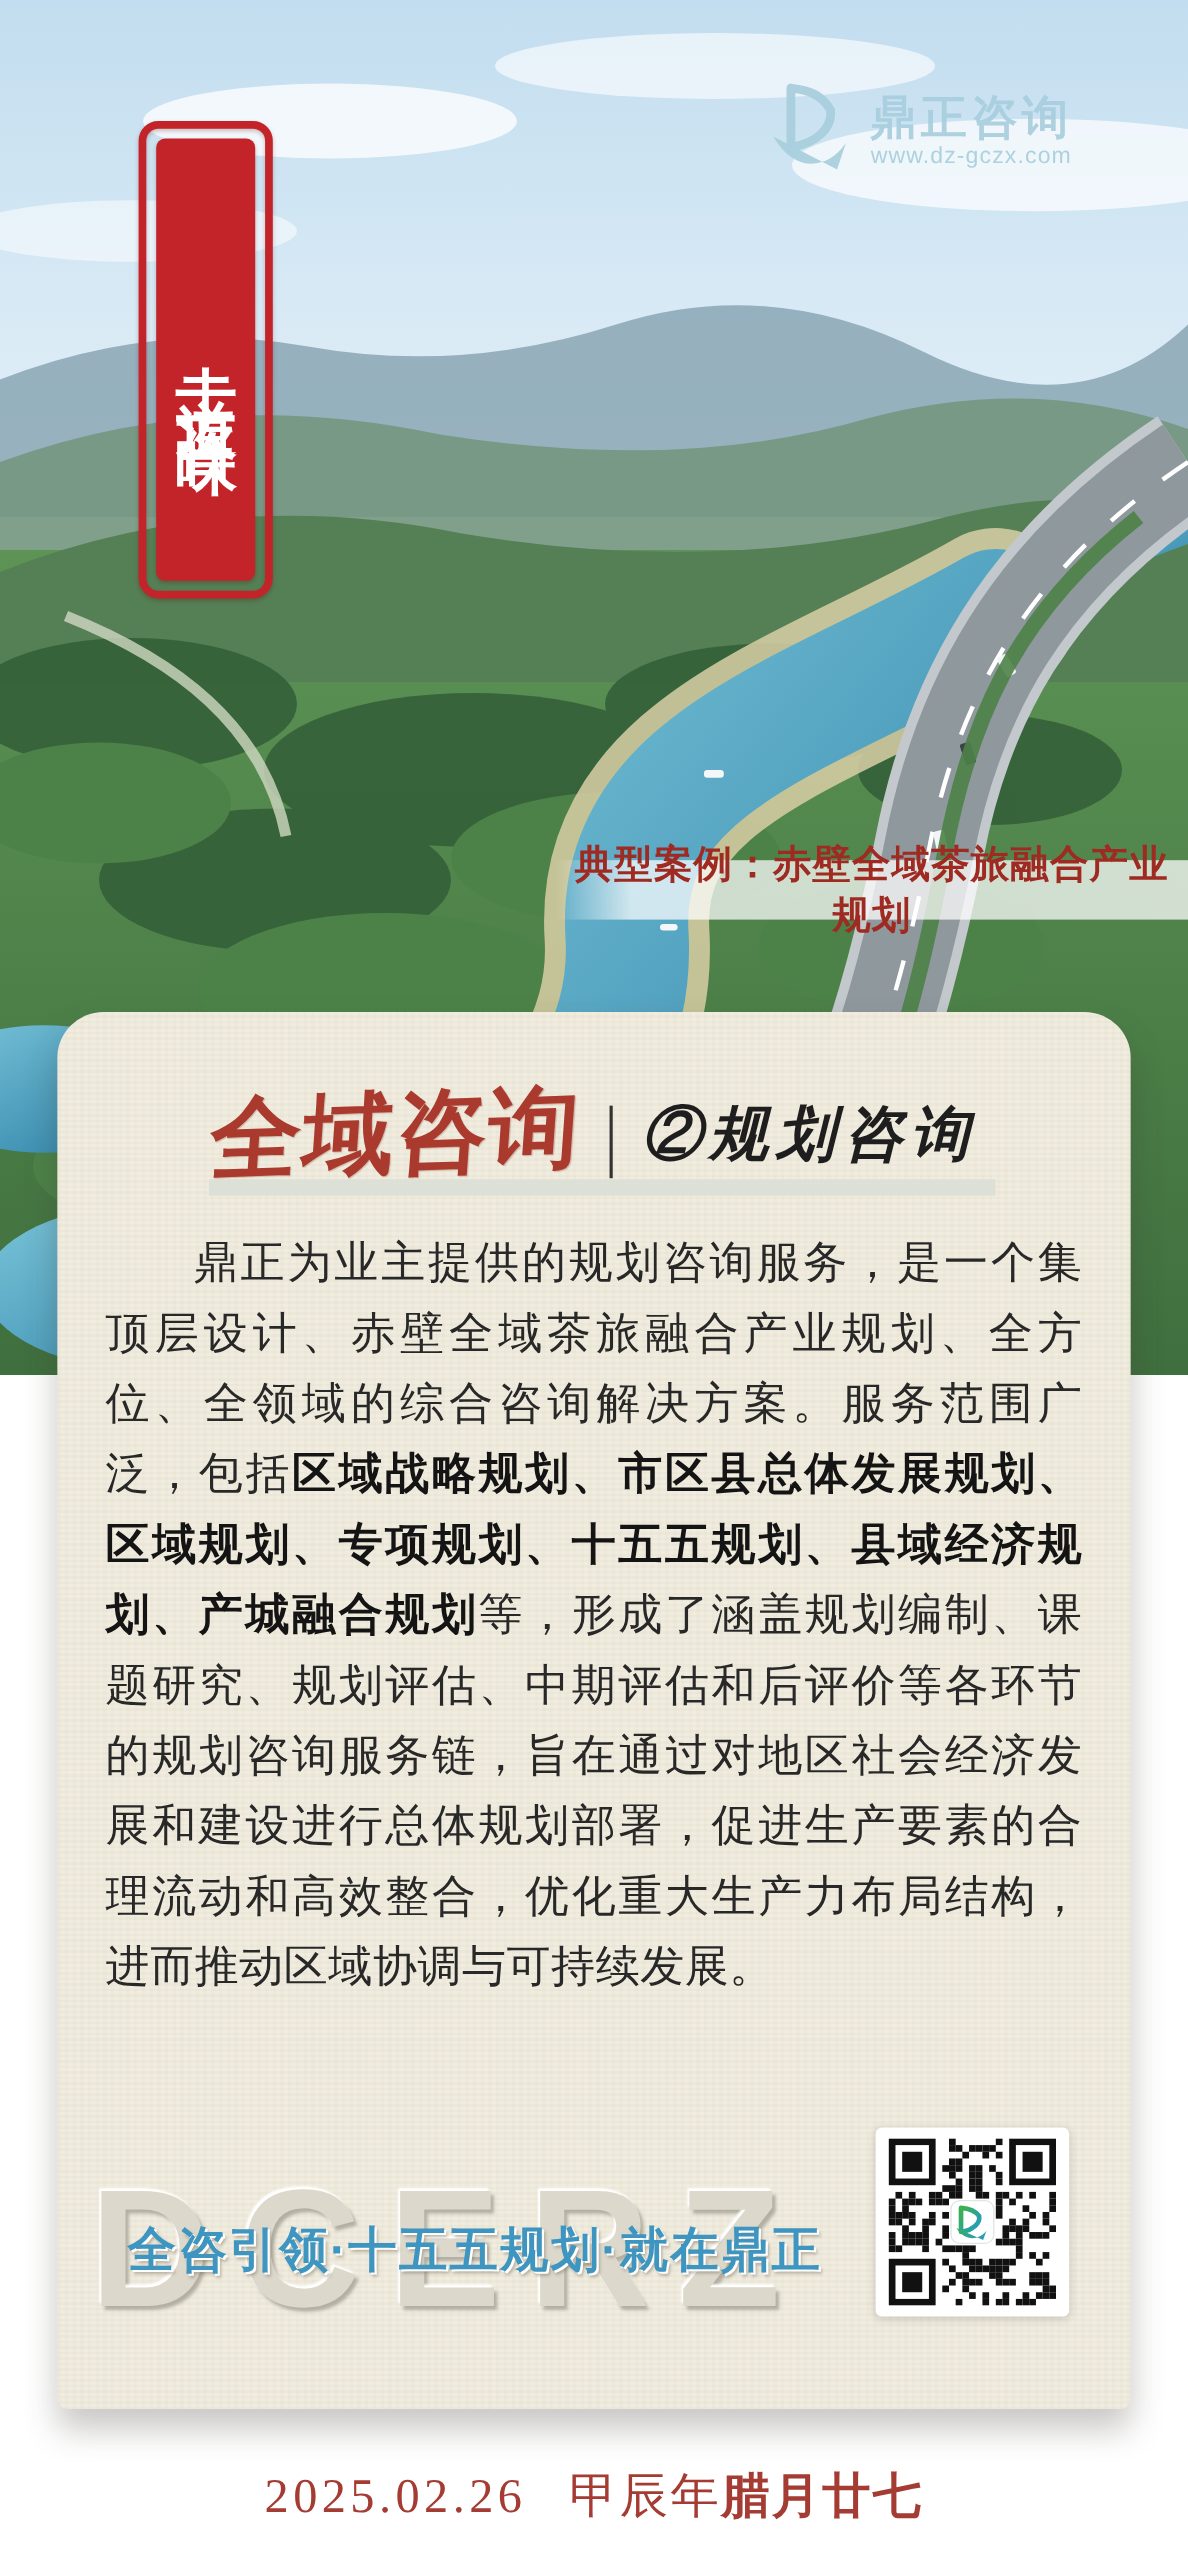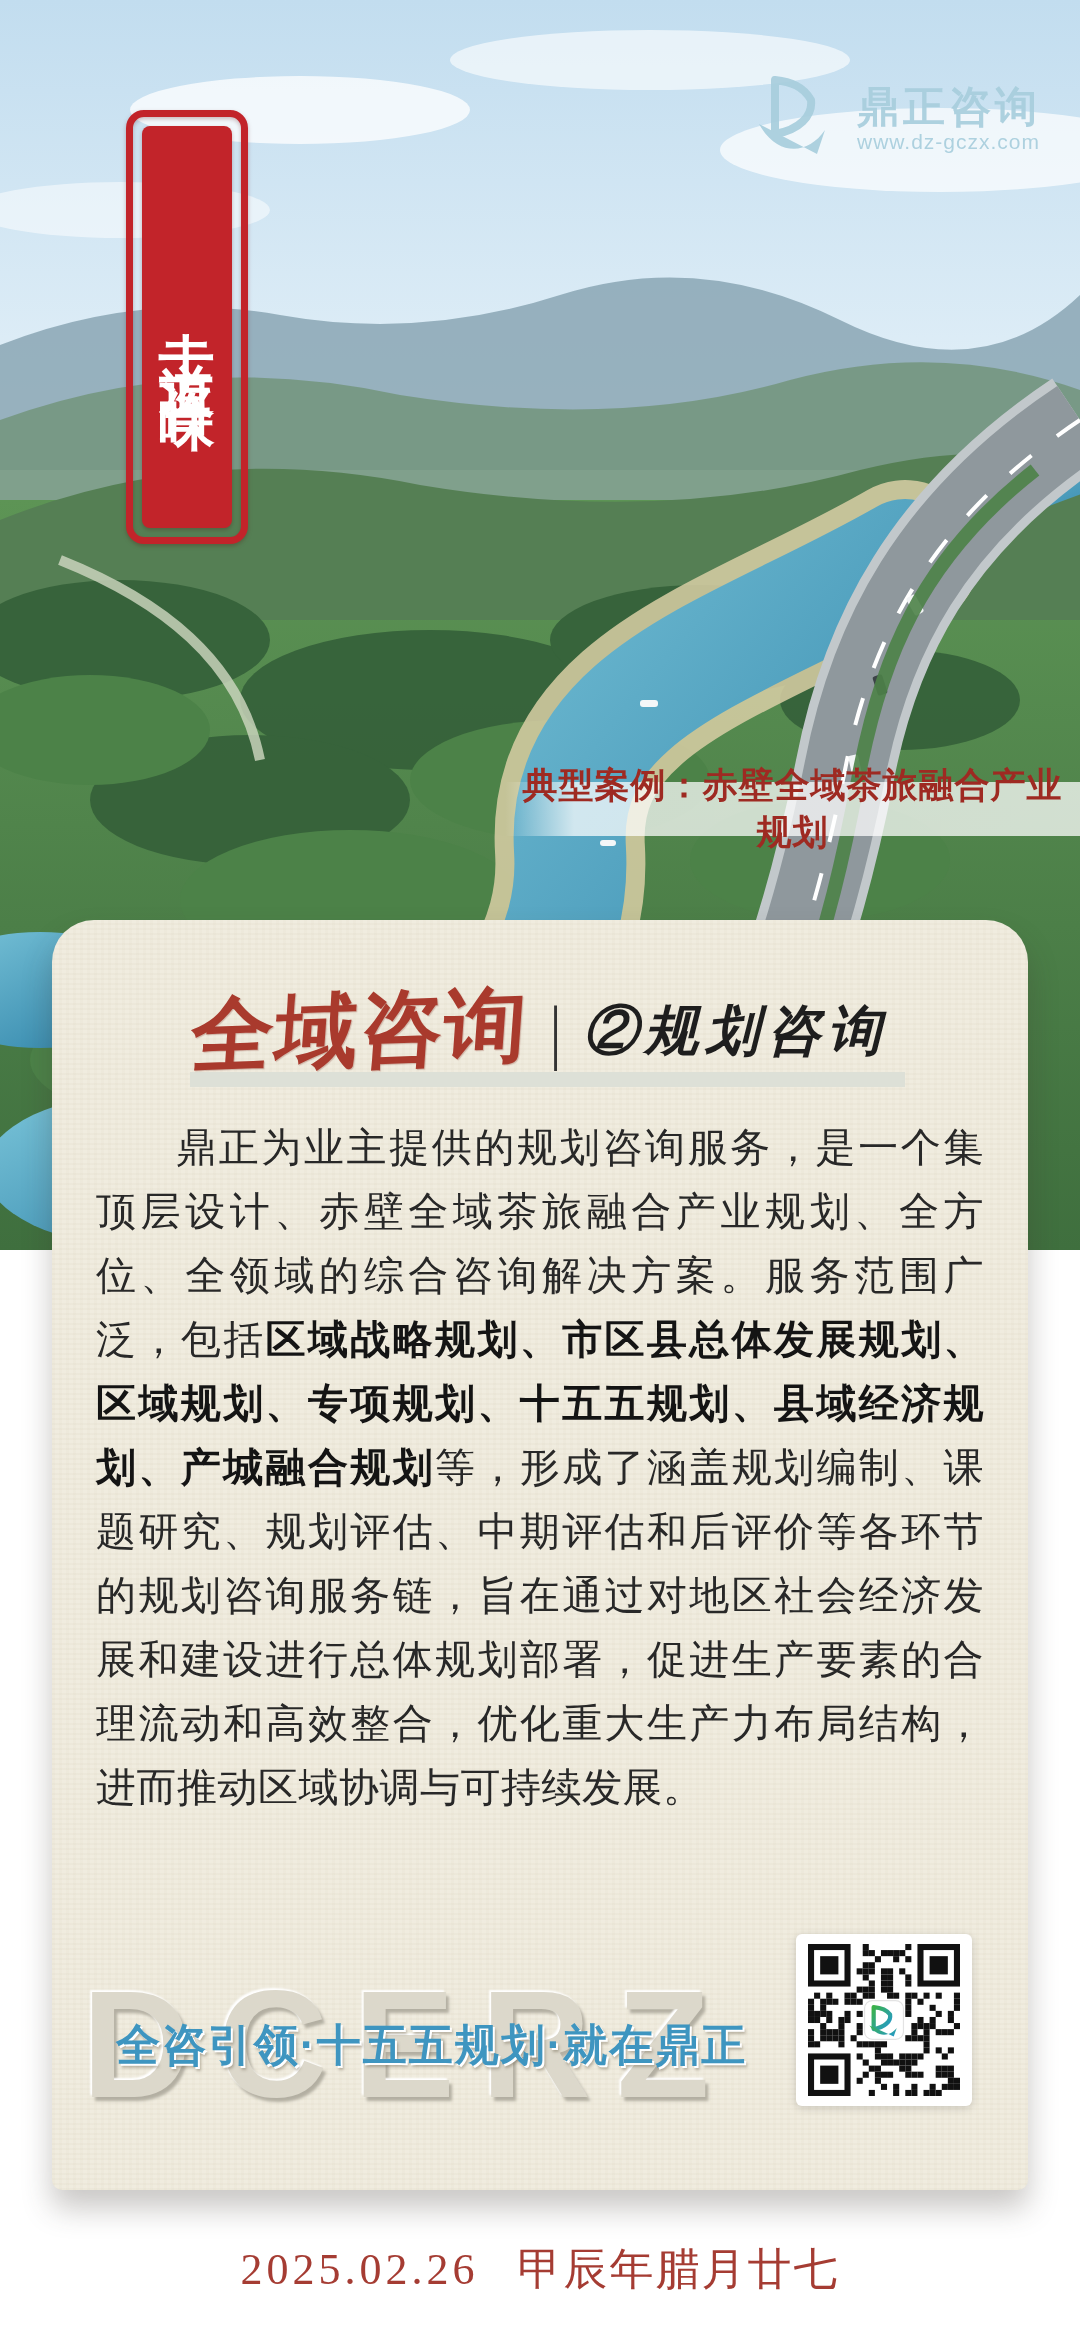--- a/index.html
+++ b/index.html
@@ -19,21 +19,21 @@
   .seal{position:absolute;left:126px;top:110px;width:122px;height:434px;
         border:7px solid var(--seal-red);border-radius:18px;padding:9px;
         filter:drop-shadow(0 2px 2px rgba(80,0,0,.25));}
   .seal-inner{width:100%;height:100%;background:var(--seal-red);border-radius:8px;
         display:flex;align-items:center;justify-content:center;}
   .seal-text{writing-mode:vertical-rl;text-orientation:upright;color:#fff;
         font-size:56px;font-weight:700;letter-spacing:16px;line-height:1;
         font-family:"Liberation Serif","DejaVu Serif",serif;}
 
   
-  .logo{position:absolute;left:753px;top:72px;display:flex;align-items:flex-start;gap:24px;opacity:.92;}
+  .logo{position:absolute;left:697px;top:72px;display:flex;align-items:flex-start;gap:14px;opacity:.92;text-align:center;}
   .logo-txt{display:flex;flex-direction:column;margin-top:12px;}
   .logo-brand{font-family:"Liberation Sans","DejaVu Sans",sans-serif;font-weight:700;
         font-size:42px;letter-spacing:4px;color:var(--logo-blue);line-height:1.1;}
   .logo-url{font-family:"Liberation Sans","DejaVu Sans",sans-serif;font-size:21px;
         letter-spacing:1px;color:var(--logo-blue);}
 
   
   .caption-band{position:absolute;left:505px;right:0;top:782px;height:54px;
         background:linear-gradient(90deg,rgba(255,255,255,0) 0%,rgba(255,255,255,.72) 12%,rgba(255,255,255,.74) 100%);
         display:flex;align-items:center;justify-content:center;}
@@ -70,21 +70,21 @@
         text-shadow:2px 2px 0 #fff,3px 4px 3px rgba(110,100,80,.45);}
   .qr{position:absolute;right:56px;top:14px;width:176px;height:172px;background:#fff;
         border-radius:6px;box-shadow:0 2px 8px rgba(0,0,0,.16);padding:10px;}
   .qr svg{display:block;width:100%;height:100%;}
 
   
   .date-line{position:absolute;left:0;right:0;top:2240px;text-align:center;color:var(--date-red);
         font-size:44px;letter-spacing:2px;}
   .date-num{letter-spacing:4px;}
   .date-lunar{margin-left:39px;}
-  .date-lunar-day{font-weight:400;text-align:center;}
+  .date-lunar-day{font-weight:700;text-align:center;}
 </style>
 </head>
 <body>
 
 <div class="page">
 
   <div class="photo">
     <svg width="1080" height="1250" viewBox="0 0 1080 1250" preserveAspectRatio="xMidYMid slice">
       <defs>
         <linearGradient id="skyG" x1="0" y1="0" x2="0" y2="1">

